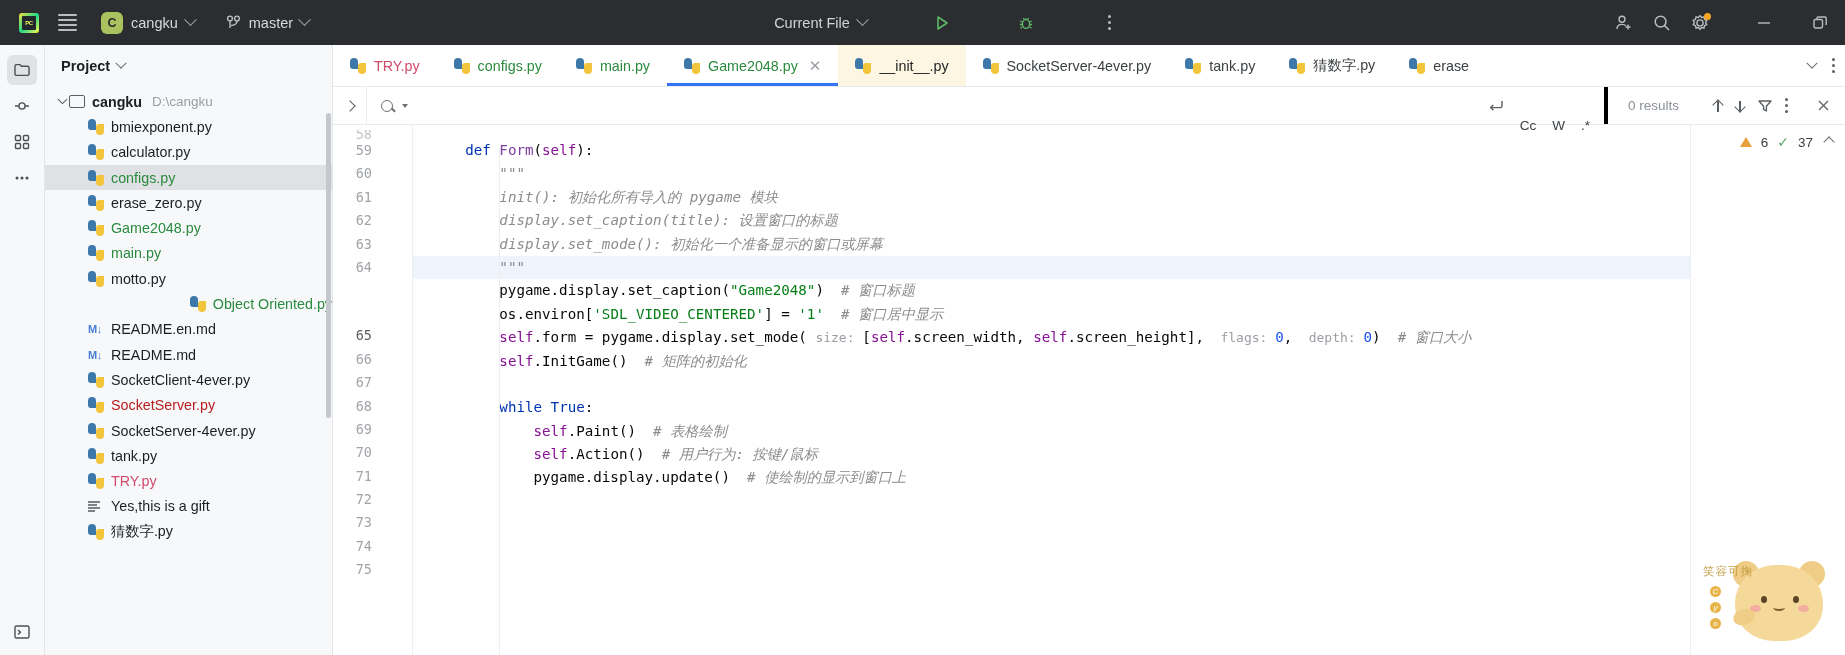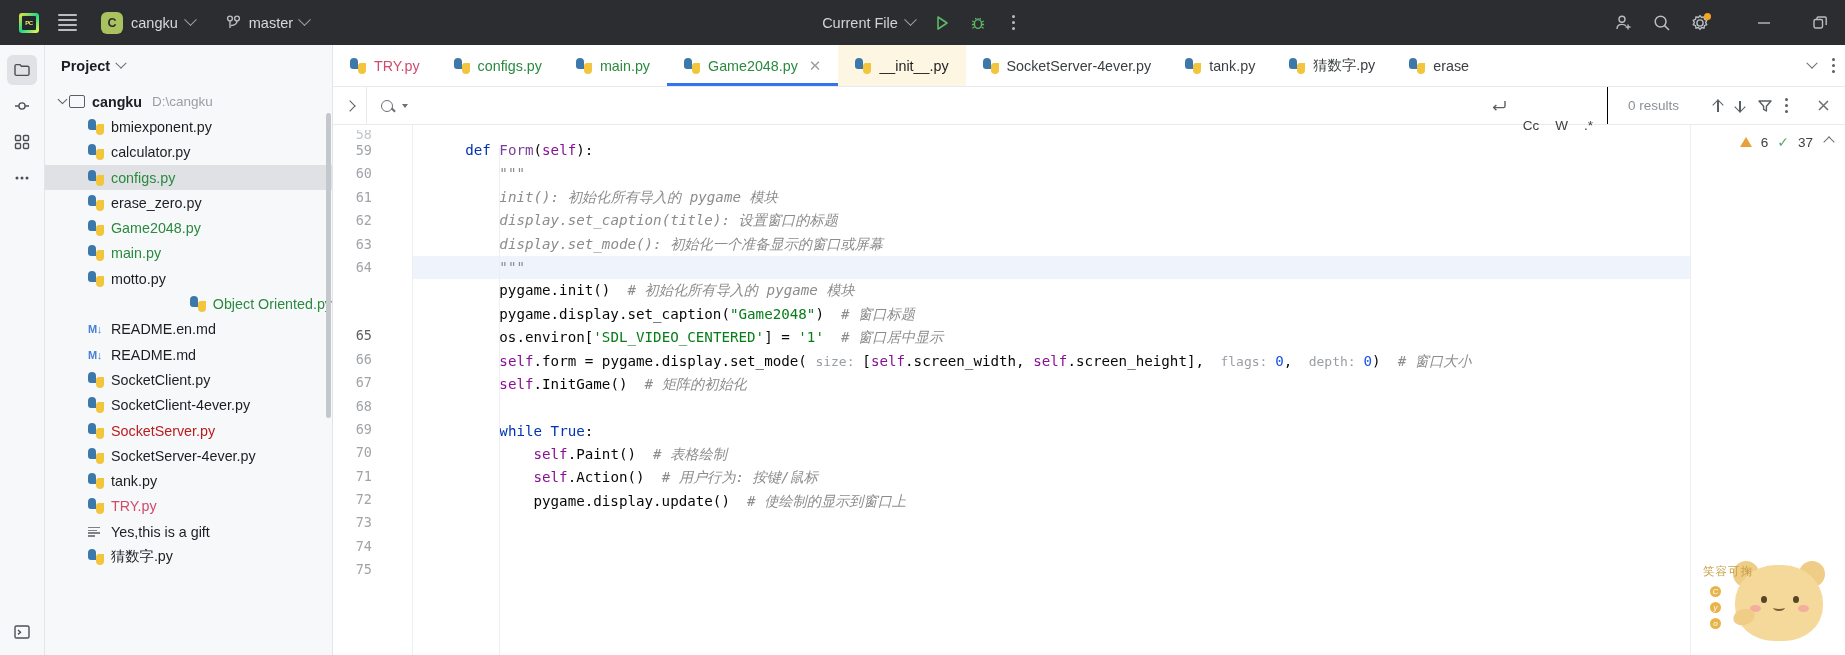--- a/index.html
+++ b/index.html
@@ -28,21 +28,21 @@
     align-items:center;justify-content:center; }
   .proj-name { font-size:14.5px; color:#d6d9dd; }
   .chev { width:9px;height:9px;border-right:1.6px solid #9aa0a6;
     border-bottom:1.6px solid #9aa0a6; transform:rotate(45deg) translate(-2px,-2px); }
   .branch { display:flex; align-items:center; gap:7px; padding:5px 9px;
     border-radius:6px; margin-left:12px; }
   .branch-name { font-size:14.5px; color:#d6d9dd; }
 
   .tb-center { position:absolute; left:0; right:0; display:flex;
     align-items:center; justify-content:center; gap:2px; pointer-events:none;}
-  .tb-center > * { pointer-events:auto; }
+  .tb-center > * { pointer-events:auto;margin-left:48px; }
   .runcfg { display:flex;align-items:center;gap:8px;padding:5px 8px;border-radius:6px; }
   .runcfg span { font-size:14.5px; color:#d0d4d8; }
   .icon-btn { width:34px;height:32px;display:flex;align-items:center;
     justify-content:center;border-radius:5px; }
   .dots-v { display:flex;flex-direction:column;gap:3px;align-items:center; }
   .dots-v i { width:3px;height:3px;border-radius:50%;background:#b9bcc0;display:block;}
 
   .tb-right { margin-left:auto; display:flex; align-items:center; gap:4px;
     padding-right:8px; }
   .badge-dot { position:absolute; top:6px; right:6px; width:7px;height:7px;
@@ -121,21 +121,21 @@
     min-width:0; }
   .mag { width:12px;height:12px;border:1.6px solid #6b7075;border-radius:50%;
     position:relative; flex:none;}
   .mag::after{content:"";position:absolute;width:5px;height:1.6px;background:#6b7075;
     right:-4px;bottom:0px;transform:rotate(45deg);}
   .caret-sm{width:0;height:0;border-left:3.5px solid transparent;
     border-right:3.5px solid transparent;border-top:4px solid #6b7075;}
   .sb-opts { display:flex; align-items:center; gap:16px; padding:0 14px; }
   .sb-opt { font-size:13.5px; color:#3c4043;margin-top:40px; }
   .sb-results { font-size:13.5px; color:#8b9096; padding:0 20px;
-    border-left:1px solid #000000; height:100%; display:flex; align-items:center; }
+    border-left:4px solid #000000; height:100%; display:flex; align-items:center; }
   .sb-nav { display:flex; align-items:center; gap:12px; padding:0 14px; }
   .arrow-up,.arrow-dn{width:10px;height:10px;position:relative;}
   .arrow-up::before,.arrow-dn::before{content:"";position:absolute;left:4px;top:0;
     width:1.6px;height:11px;background:#5a5f63;}
   .arrow-up::after{content:"";position:absolute;left:1px;top:0;width:7px;height:7px;
     border-left:1.6px solid #5a5f63;border-top:1.6px solid #5a5f63;
     transform:rotate(45deg);}
   .arrow-dn::after{content:"";position:absolute;left:1px;bottom:0;width:7px;height:7px;
     border-right:1.6px solid #5a5f63;border-bottom:1.6px solid #5a5f63;
     transform:rotate(45deg);}
@@ -387,24 +387,20 @@
             <span class="pyico"></span>
             <span class="fname" style="color:#2a8a3e">Object Oriented.py</span>
           </div>
           <div class="row" style="padding-left: 43px;">
             <span class="mdico">M↓</span>
             <span class="fname" style="color:#1c1e21">README.en.md</span>
           </div>
           <div class="row" style="padding-left: 43px;">
             <span class="mdico">M↓</span>
             <span class="fname" style="color:#1c1e21">README.md</span>
-          </div>
-          <div class="row" style="padding-left: 43px;">
-            <span class="pyico"></span>
-            <span class="fname" style="color:#1c1e21">SocketClient.py</span>
           </div>
           <div class="row" style="padding-left: 43px;">
             <span class="pyico"></span>
             <span class="fname" style="color:#1c1e21">SocketClient-4ever.py</span>
           </div>
           <div class="row" style="padding-left: 43px;">
             <span class="pyico"></span>
             <span class="fname" style="color:#b91c1c">SocketServer.py</span>
           </div>
           <div class="row" style="padding-left: 43px;">
@@ -555,21 +551,20 @@
       <div class="gutter2"></div>
       <div class="code" id="code">
         <div class="indent-guide" style="left:86px; top:23px;"></div>
       <div class="cline" style="height: 9px;"></div>
           <div class="cline"><span>    </span><span class="kw">def </span><span class="fn">Form</span><span>(</span><span class="par">self</span><span>):</span></div>
           <div class="cline"><span>        </span><span class="doc">"""</span></div>
           <div class="cline"><span>        </span><span class="doc">init(): 初始化所有导入的 pygame 模块</span></div>
           <div class="cline"><span>        </span><span class="doc">display.set_caption(title): 设置窗口的标题</span></div>
           <div class="cline"><span>        </span><span class="doc">display.set_mode(): 初始化一个准备显示的窗口或屏幕</span></div>
           <div class="cline cur"><span>        </span><span class="doc">"""</span></div>
-          <div class="cline"><span>        pygame.init()  </span><span class="cmt"># 初始化所有导入的 pygame 模块</span></div>
           <div class="cline"><span>        pygame.display.set_caption(</span><span class="str">"Game2048"</span><span>)  </span><span class="cmt"># 窗口标题</span></div>
           <div class="cline"><span>        os.environ[</span><span class="str">'SDL_VIDEO_CENTERED'</span><span>] = </span><span class="str">'1'</span><span>  </span><span class="cmt"># 窗口居中显示</span></div>
           <div class="cline"><span>        </span><span class="par">self</span><span>.form = pygame.display.set_mode( </span><span class="hint">size: </span><span>[</span><span class="par">self</span><span>.screen_width, </span><span class="par">self</span><span>.screen_height], </span><span class="hint"> flags: </span><span class="num">0</span><span>, </span><span class="hint"> depth: </span><span class="num">0</span><span>)  </span><span class="cmt"># 窗口大小</span></div>
           <div class="cline"><span>        </span><span class="par">self</span><span>.InitGame()  </span><span class="cmt"># 矩阵的初始化</span></div>
           <div class="cline"><span></span></div>
           <div class="cline"><span>        </span><span class="kw">while </span><span class="kw">True</span><span>:</span></div>
           <div class="cline"><span>            </span><span class="par">self</span><span>.Paint()  </span><span class="cmt"># 表格绘制</span></div>
           <div class="cline"><span>            </span><span class="par">self</span><span>.Action()  </span><span class="cmt"># 用户行为: 按键/鼠标</span></div>
           <div class="cline"><span>            pygame.display.update()  </span><span class="cmt"># 使绘制的显示到窗口上</span></div>
         </div>

